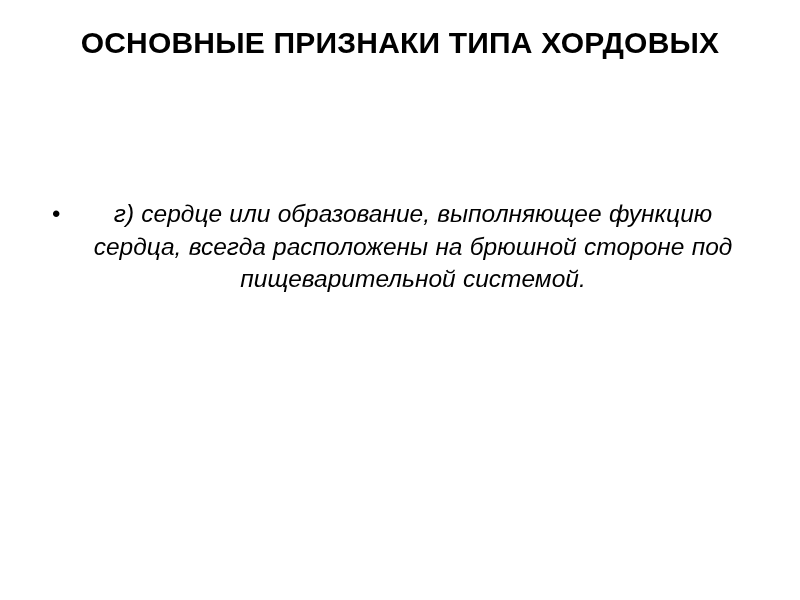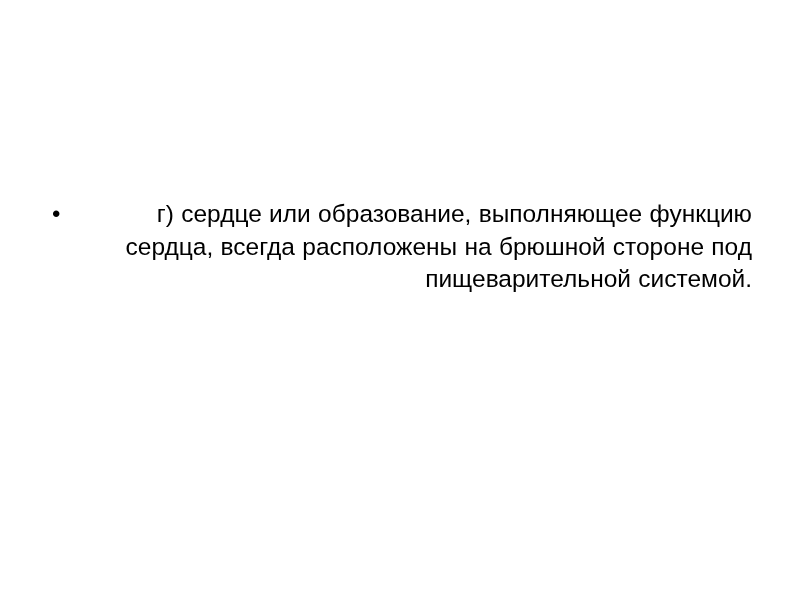--- a/index.html
+++ b/index.html
@@ -46,29 +46,31 @@
     width: 22px;
     font-size: 24px;
     line-height: 1.0;
     padding-top: 4px;
     text-align: left;
   }
   .bullet-text {
     flex: 1 1 auto;
     font-size: 24.5px;
     line-height: 1.33;
-    text-align: right;
+    text-align: center;
     word-spacing: 0.5px;
+    font-style: italic;
   }
 </style>
 </head>
 <body>
 
 <div class="slide">
 
+  <div class="slide-title">ОСНОВНЫЕ ПРИЗНАКИ ТИПА ХОРДОВЫХ</div>
 
   <div class="body-block">
     <div class="bullet-row">
       <span class="bullet-mark">•</span>
       <span class="bullet-text">г) сердце или образование, выполняющее функцию сердца, всегда расположены на брюшной стороне под пищеварительной системой.</span>
     </div>
   </div>
 
 </div>
 

